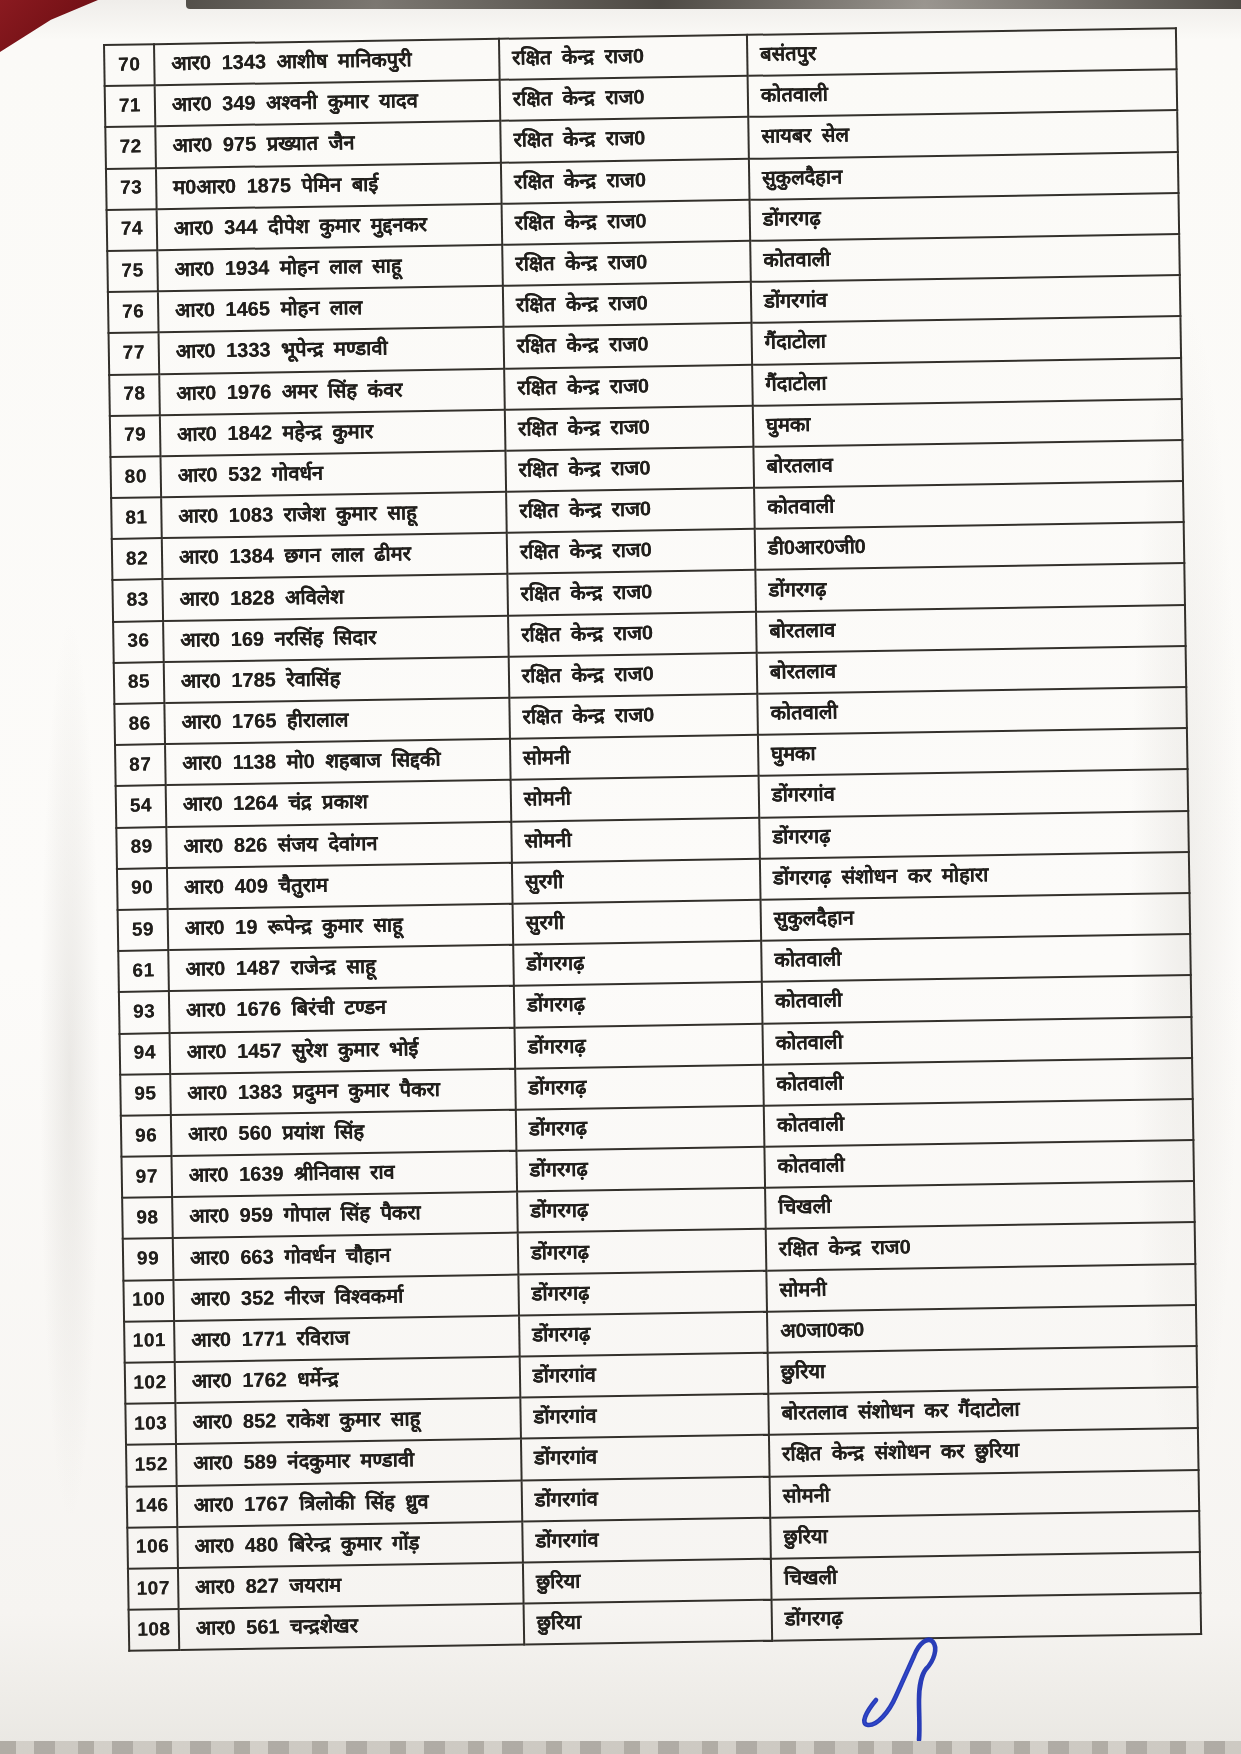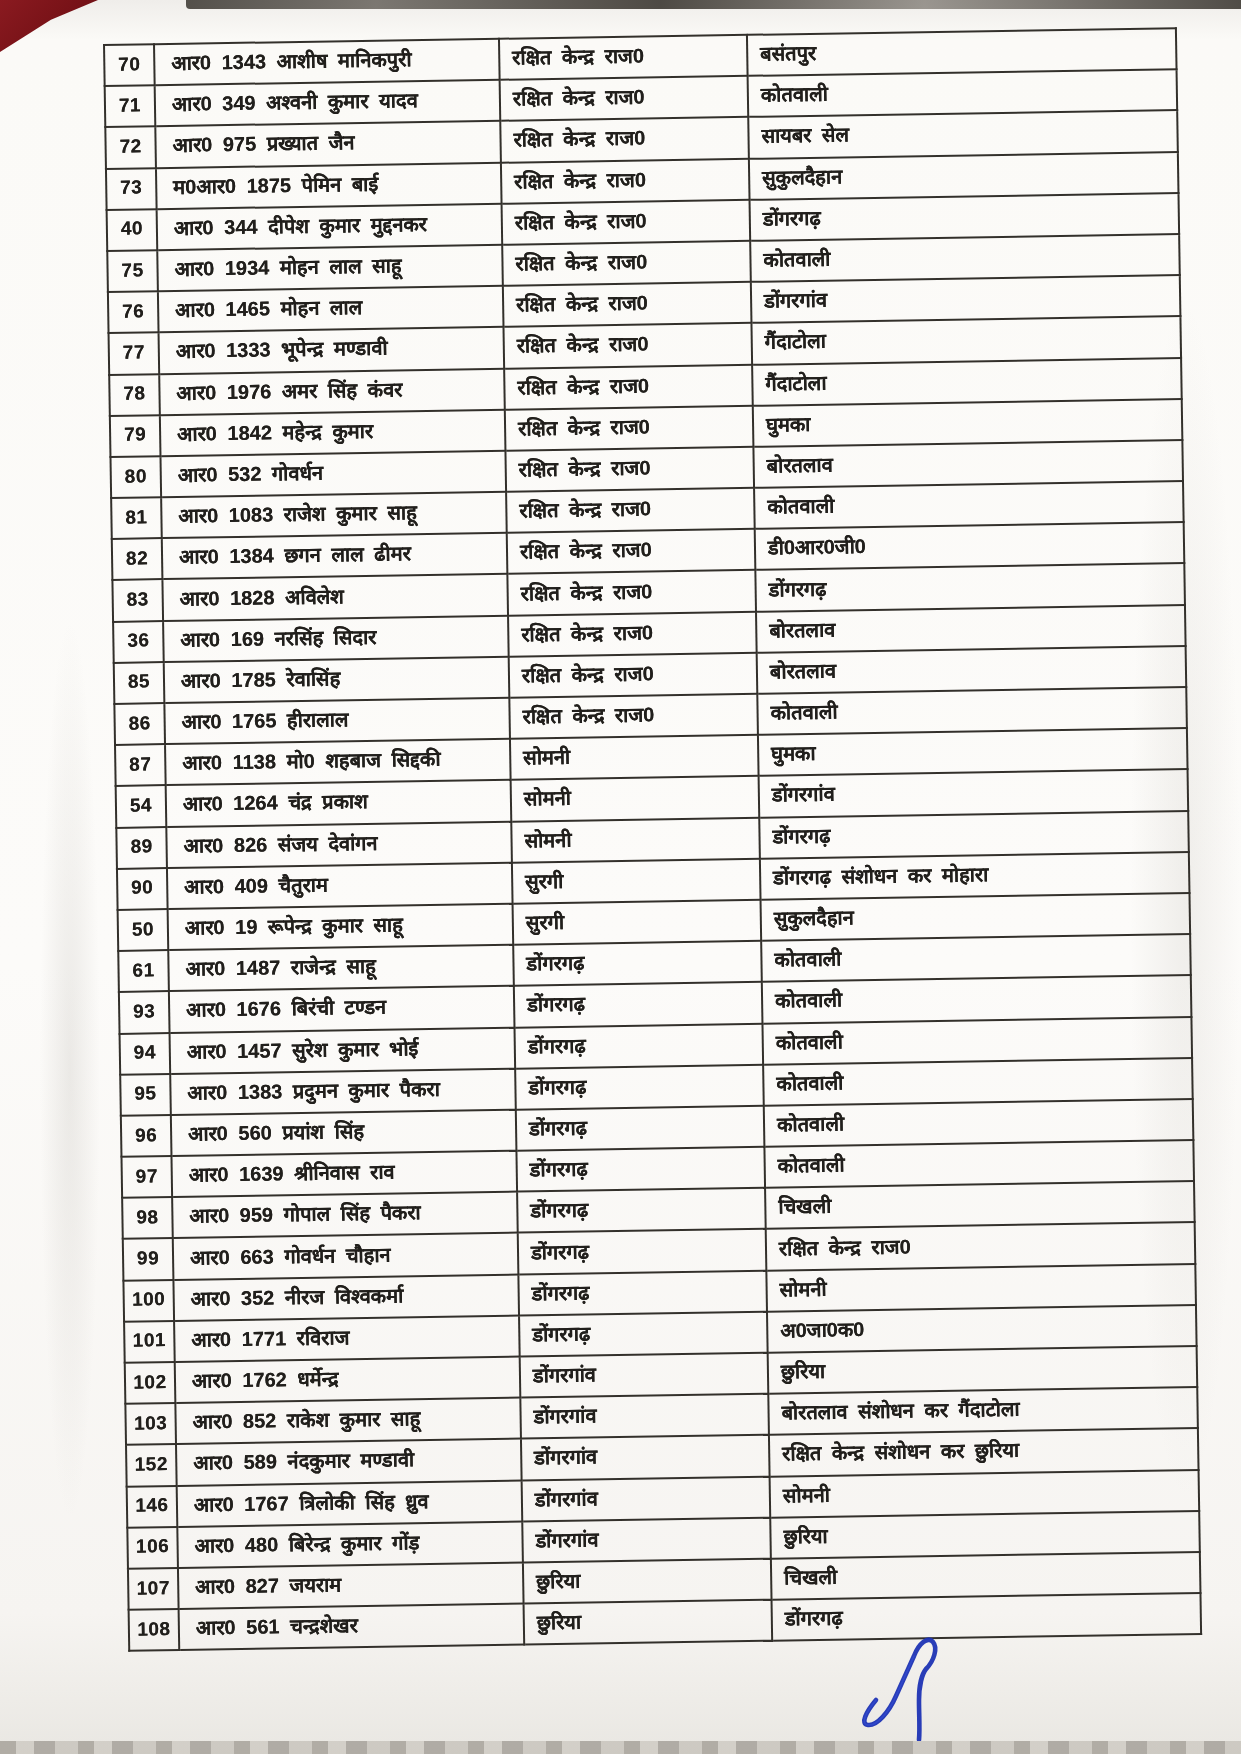--- a/index.html
+++ b/index.html
@@ -78,21 +78,21 @@
           <td class="c-from">रक्षित केन्द्र राज0</td>
           <td class="c-to">सायबर सेल</td>
         </tr>
         <tr>
           <td class="c-sn">73</td>
           <td class="c-name">म0आर0 1875 पेमिन बाई</td>
           <td class="c-from">रक्षित केन्द्र राज0</td>
           <td class="c-to">सुकुलदैहान</td>
         </tr>
         <tr>
-          <td class="c-sn">40</td>
+          <td class="c-sn">74</td>
           <td class="c-name">आर0 344 दीपेश कुमार मुद्दनकर</td>
           <td class="c-from">रक्षित केन्द्र राज0</td>
           <td class="c-to">डोंगरगढ़</td>
         </tr>
         <tr>
           <td class="c-sn">75</td>
           <td class="c-name">आर0 1934 मोहन लाल साहू</td>
           <td class="c-from">रक्षित केन्द्र राज0</td>
           <td class="c-to">कोतवाली</td>
         </tr>
@@ -180,21 +180,21 @@
           <td class="c-from">सोमनी</td>
           <td class="c-to">डोंगरगढ़</td>
         </tr>
         <tr>
           <td class="c-sn">90</td>
           <td class="c-name">आर0 409 चैतुराम</td>
           <td class="c-from">सुरगी</td>
           <td class="c-to">डोंगरगढ़ संशोधन कर मोहारा</td>
         </tr>
         <tr>
-          <td class="c-sn">50</td>
+          <td class="c-sn">59</td>
           <td class="c-name">आर0 19 रूपेन्द्र कुमार साहू</td>
           <td class="c-from">सुरगी</td>
           <td class="c-to">सुकुलदैहान</td>
         </tr>
         <tr>
           <td class="c-sn">61</td>
           <td class="c-name">आर0 1487 राजेन्द्र साहू</td>
           <td class="c-from">डोंगरगढ़</td>
           <td class="c-to">कोतवाली</td>
         </tr>

